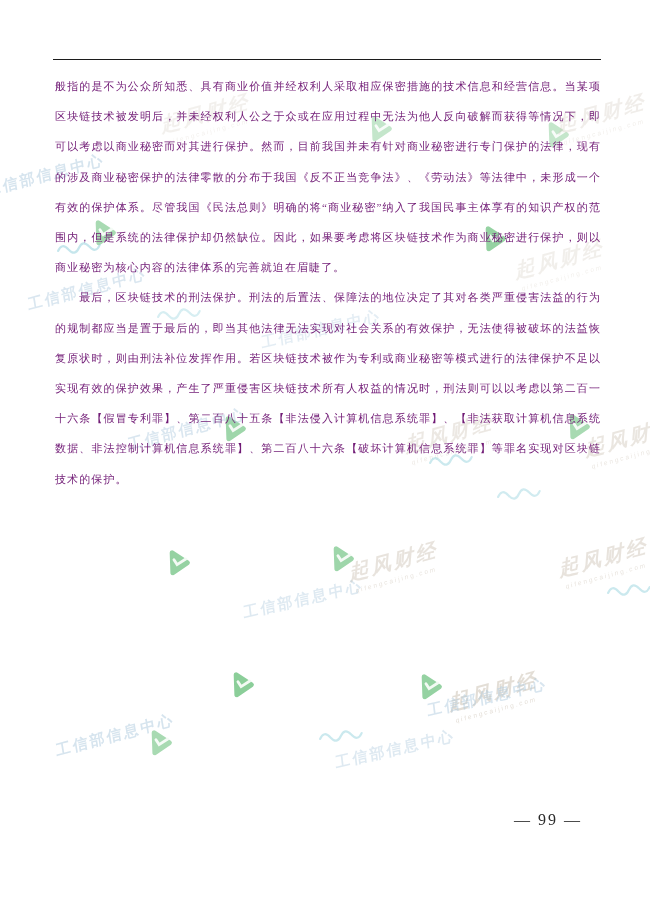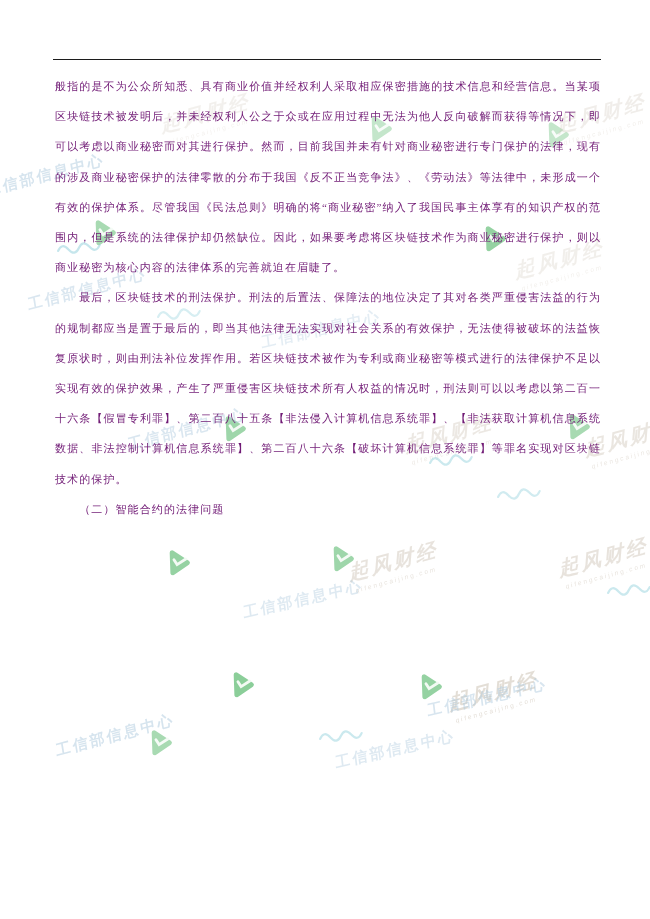--- a/index.html
+++ b/index.html
@@ -162,18 +162,18 @@
     </div>
 
   <div class="content-layer">
 
 
     <div class="header-rule"></div>
 
     <div class="body-text">
       <p>般指的是不为公众所知悉、具有商业价值并经权利人采取相应保密措施的技术信息和经营信息。当某项区块链技术被发明后，并未经权利人公之于众或在应用过程中无法为他人反向破解而获得等情况下，即可以考虑以商业秘密而对其进行保护。然而，目前我国并未有针对商业秘密进行专门保护的法律，现有的涉及商业秘密保护的法律零散的分布于我国《反不正当竞争法》、《劳动法》等法律中，未形成一个有效的保护体系。尽管我国《民法总则》明确的将“商业秘密”纳入了我国民事主体享有的知识产权的范围内，但是系统的法律保护却仍然缺位。因此，如果要考虑将区块链技术作为商业秘密进行保护，则以商业秘密为核心内容的法律体系的完善就迫在眉睫了。</p>
       <p class="indent">最后，区块链技术的刑法保护。刑法的后置法、保障法的地位决定了其对各类严重侵害法益的行为的规制都应当是置于最后的，即当其他法律无法实现对社会关系的有效保护，无法使得被破坏的法益恢复原状时，则由刑法补位发挥作用。若区块链技术被作为专利或商业秘密等模式进行的法律保护不足以实现有效的保护效果，产生了严重侵害区块链技术所有人权益的情况时，刑法则可以以考虑以第二百一十六条【假冒专利罪】、第二百八十五条【非法侵入计算机信息系统罪】、【非法获取计算机信息系统数据、非法控制计算机信息系统罪】、第二百八十六条【破坏计算机信息系统罪】等罪名实现对区块链技术的保护。</p>
-      <p class="section-heading">（二）智能合约的法律问题</p>
     </div>
 
+    <div class="page-number">— 99 —</div>
 
   </div>
 </div>
 
 </body></html>

